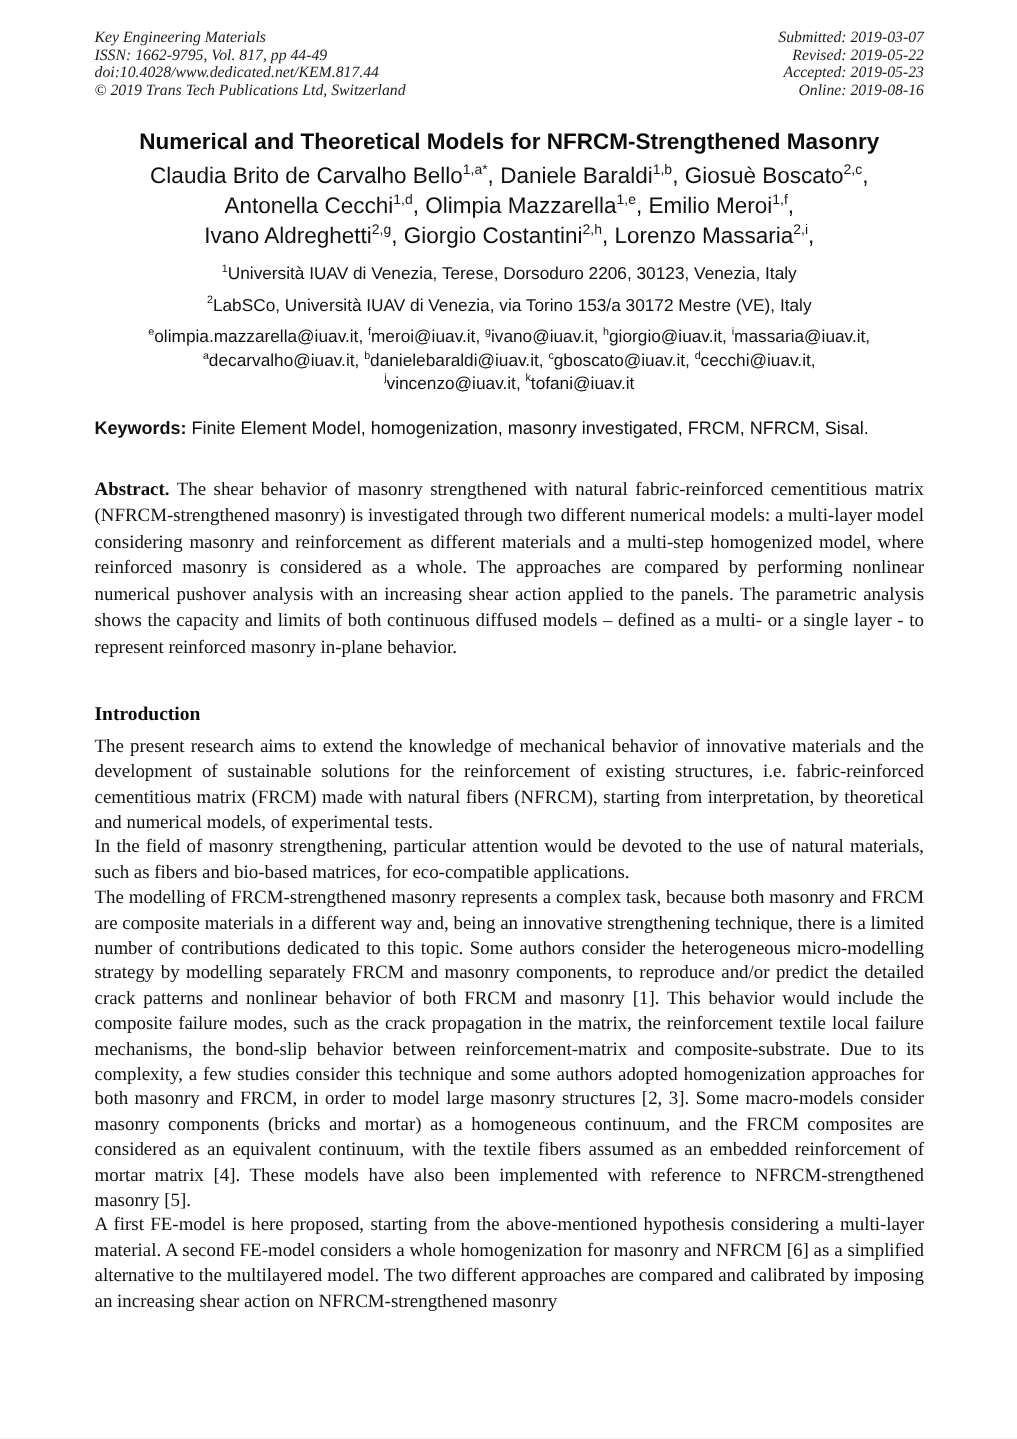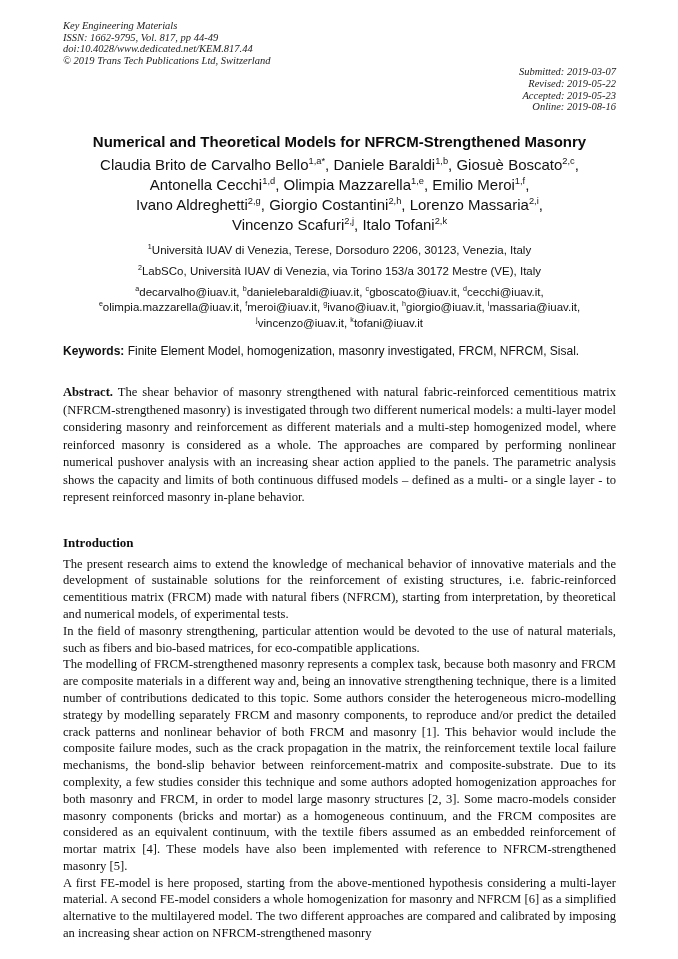--- a/index.html
+++ b/index.html
@@ -16,21 +16,20 @@
   }
   
   .jheader {
     display: flex;
     justify-content: space-between;
     font-family: "Liberation Serif", "DejaVu Serif", serif;
     font-style: italic;
     font-size: 10.5px;
     line-height: 11.6px;
     color: #1c1c1c;
-    flex-direction: column;
   }
   .jheader .left  { text-align: left; }
   .jheader .right { text-align: right; }
 
   
   .title {
     margin-top: 19px;
     text-align: center;
     font-family: "Liberation Sans", "DejaVu Sans", sans-serif;
     font-weight: bold;
@@ -134,31 +133,30 @@
         <div>Online: 2019-08-16</div>
       </div>
   </div>
 
   <div class="title">Numerical and Theoretical Models for NFRCM-Strengthened Masonry</div>
 
   <div class="authors">
       <div><span>Claudia Brito de Carvalho Bello<sup>1,a*</sup></span>, <span>Daniele Baraldi<sup>1,b</sup></span>, <span>Giosuè Boscato<sup>2,c</sup></span>,</div>
       <div><span>Antonella Cecchi<sup>1,d</sup></span>, <span>Olimpia Mazzarella<sup>1,e</sup></span>, <span>Emilio Meroi<sup>1,f</sup></span>,</div>
       <div><span>Ivano Aldreghetti<sup>2,g</sup></span>, <span>Giorgio Costantini<sup>2,h</sup></span>, <span>Lorenzo Massaria<sup>2,i</sup></span>,</div>
-      <div><span>Vincenzo Scafuri<sup>2,j</sup></span>, <span>Italo Tofani<sup>2,k</sup></span></div>
     </div>
 
   <div class="affils">
       <div class="affil-line"><sup>1</sup>Università IUAV di Venezia, Terese, Dorsoduro 2206, 30123, Venezia, Italy</div>
       <div class="affil-line"><sup>2</sup>LabSCo, Università IUAV di Venezia, via Torino 153/a 30172 Mestre (VE), Italy</div>
     </div>
 
   <div class="emails">
+      <div><sup>e</sup><span>olimpia.mazzarella@iuav.it</span>, <sup>f</sup><span>meroi@iuav.it</span>, <sup>g</sup><span>ivano@iuav.it</span>, <sup>h</sup><span>giorgio@iuav.it</span>, <sup>i</sup><span>massaria@iuav.it</span>,</div>
       <div><sup>a</sup><span>decarvalho@iuav.it</span>, <sup>b</sup><span>danielebaraldi@iuav.it</span>, <sup>c</sup><span>gboscato@iuav.it</span>, <sup>d</sup><span>cecchi@iuav.it</span>,</div>
-      <div><sup>e</sup><span>olimpia.mazzarella@iuav.it</span>, <sup>f</sup><span>meroi@iuav.it</span>, <sup>g</sup><span>ivano@iuav.it</span>, <sup>h</sup><span>giorgio@iuav.it</span>, <sup>i</sup><span>massaria@iuav.it</span>,</div>
       <div><sup>j</sup><span>vincenzo@iuav.it</span>, <sup>k</sup><span>tofani@iuav.it</span></div>
     </div>
 
   <div class="keywords">
     <span class="kw-label">Keywords:</span>
     <span>Finite Element Model, homogenization, masonry investigated, FRCM, NFRCM, Sisal.</span>
   </div>
 
   <div class="abstract">
     <span class="ab-label">Abstract.</span>

